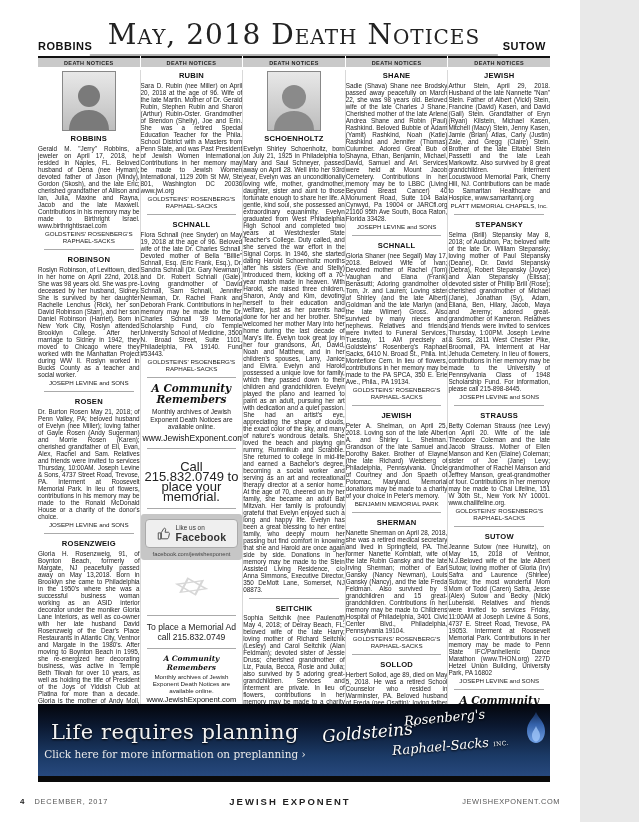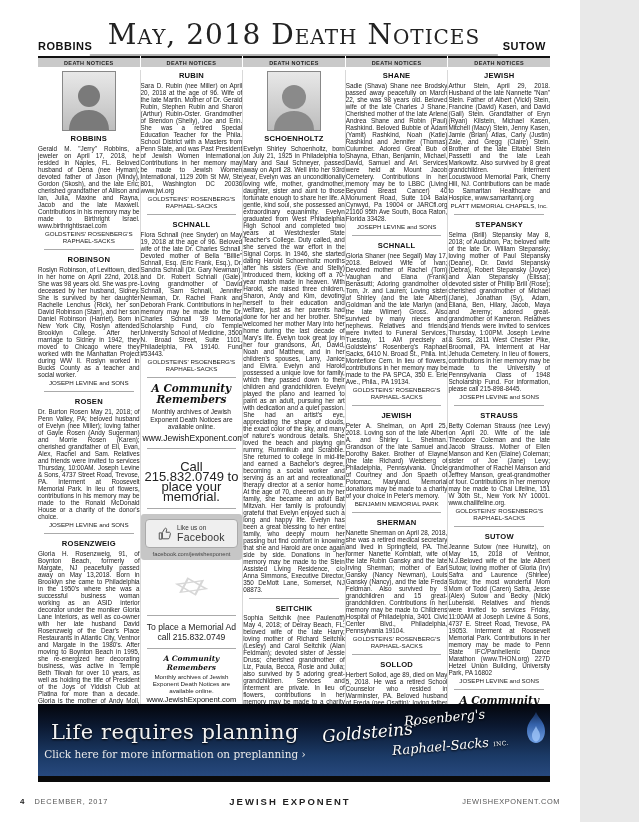--- a/index.html
+++ b/index.html
@@ -40,21 +40,21 @@
   .crsmall .s{font-size:7.6px;margin-top:1px;color:#111;}
   .honor{text-align:center;margin:6px 1px;}
   .honor .h{font-family:"DejaVu Serif","Liberation Serif",serif;font-style:italic;font-weight:bold;font-size:9.8px;line-height:11px;color:#111;}
   .honor .c{font-size:13px;line-height:10px;margin-top:13px;color:#222;}
   .placemem{text-align:center;font-size:8.6px;line-height:10px;margin:6px 0;color:#222;}
   .fbbox{background:#c6c6c6;border-radius:3px;padding:5px 4px 3px 4px;margin:4px 0;text-align:center;}
   .fbinner{background:#efefef;border:1px solid #aaa;border-radius:4px;display:flex;align-items:center;
            justify-content:center;gap:4px;padding:4px 2px;}
   .fbtxt{text-align:left;}
   .fblike{font-size:6.4px;color:#333;}
-  .fbbrand{font-size:10.5px;font-weight:normal;color:#333;letter-spacing:.2px;}
+  .fbbrand{font-size:10.5px;font-weight:bold;color:#333;letter-spacing:.2px;}
   .fburl{font-size:5.8px;color:#444;margin-top:3px;}
   .star{text-align:center;color:#d7d7d7;font-size:46px;line-height:46px;
         transform:scaleY(.55) rotate(-14deg);margin:2px 0;}
   
   .banner{position:absolute;left:38px;right:30px;top:704px;height:72px;
           background:linear-gradient(180deg,#04060c 0%,#0b1830 30%,#1b3a66 72%,#27497e 100%);
           border-bottom:6px solid #0a0a0a;display:flex;align-items:center;overflow:hidden;}
   .bleft{flex:1.15;text-align:center;color:#f2f2f2;font-family:"DejaVu Serif","Liberation Serif",serif;}
   .bhead{font-size:21px;letter-spacing:.5px;text-shadow:0 1px 2px #000;}
   .bcta{font-size:10.5px;margin-top:4px;color:#e8e8e8;cursor:pointer;}

